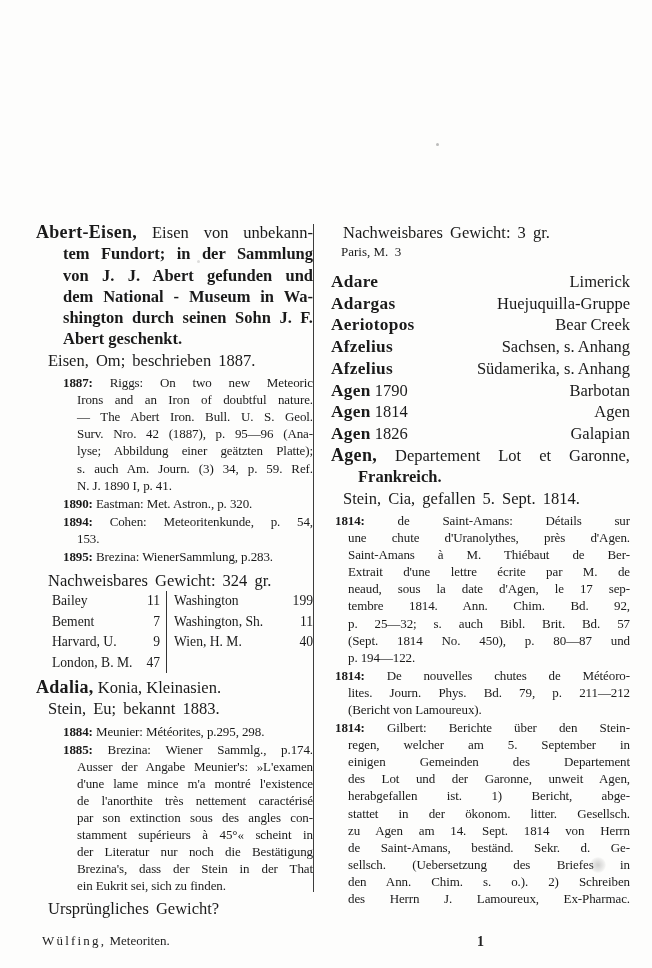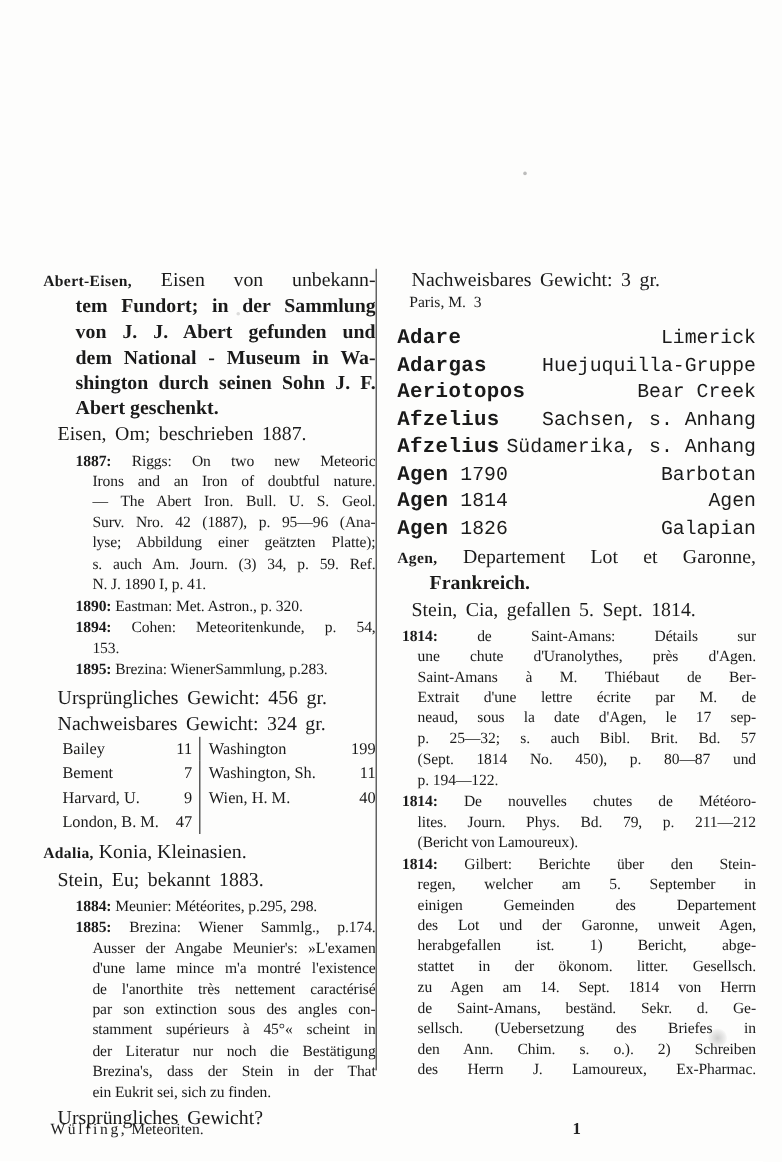--- a/index.html
+++ b/index.html
@@ -13,21 +13,21 @@
   #col-right{left:331px;width:299px;height:746px;}
   .divider{position:absolute;left:313px;top:224px;height:668px;width:1px;background:#3c3c3c;}
 
   
   .line{white-space:nowrap;}
   .j{text-align:justify;text-align-last:justify;}
 
   
   .para{font-size:16.5px;line-height:21.3px;}
   .para .cont{padding-left:27px;font-weight:bold;}
-  .headword{font-weight:700;font-size:13px;letter-spacing:.3px;}
+  .headword{font-weight:700;font-size:18px;letter-spacing:.3px;}
 
   
   .mline{font-size:16.5px;line-height:21.3px;padding-left:12px;word-spacing:3px;white-space:nowrap;}
 
   
   .sline{font-size:13px;line-height:17.4px;padding-left:10px;white-space:nowrap;}
 
   
   .ref{font-size:13px;line-height:17.1px;letter-spacing:-.1px;margin-bottom:1px;}
   #col-left .ref{padding-left:41px;}
@@ -39,21 +39,21 @@
   
   .wtable{font-size:13.6px;line-height:20.4px;padding-left:16px;}
   .trow{display:flex;}
   .trow .c{white-space:nowrap;}
   .c.name1{width:86px;}
   .c.num1{width:26px;text-align:right;padding-right:6px;border-right:1px solid #333;}
   .c.name2{padding-left:7px;width:112px;}
   .c.num2{width:32px;text-align:right;}
 
   
-  .irow{display:flex;justify-content:space-between;font-size:16.5px;line-height:21.8px;white-space:nowrap;font-family:Liberation Mono, monospace;}
+  .irow{display:flex;justify-content:space-between;font-size:16.5px;line-height:21.8px;white-space:nowrap;}
   .irow b{font-weight:700;font-size:17.3px;letter-spacing:.3px;}
 
   .gap{width:100%;}
 
   
   .footer{position:absolute;left:42px;top:933px;font-size:13px;color:#222;white-space:nowrap;}
   .footer .sp{letter-spacing:2.2px;}
   .pagenum{position:absolute;left:331px;width:299px;top:934px;text-align:center;font-size:14px;font-weight:700;color:#222;}
 
   .smudge{position:absolute;left:590px;top:857px;width:16px;height:16px;border-radius:50%;
@@ -89,21 +89,20 @@
         <div class="line first"><b>1890:</b> Eastman: Met. Astron., p. 320.</div>
       </div>
       <div class="ref">
         <div class="line first j"><b>1894:</b> Cohen: Meteoritenkunde, p. 54,</div>
         <div class="line">153.</div>
       </div>
       <div class="ref">
         <div class="line first"><b>1895:</b> Brezina: WienerSammlung, p.283.</div>
       </div>
       <div class="gap" style="height: 4px;"></div>
-      <div class="mline">Ursprüngliches Gewicht: 456 gr.</div>
       <div class="mline">Nachweisbares Gewicht: 324 gr.</div>
       <div class="wtable">
         <div class="trow">
           <div class="c name1">Bailey</div>
           <div class="c num1">11</div>
           <div class="c name2">Washington</div>
           <div class="c num2">199</div>
         </div>
         <div class="trow">
           <div class="c name1">Bement</div>
@@ -188,20 +187,21 @@
         <div class="line cont">Frankreich.</div>
       </div>
       <div class="mline">Stein, Cia, gefallen 5. Sept. 1814.</div>
       <div class="gap" style="height: 3px;"></div>
       <div class="ref">
         <div class="line first j"><b>1814:</b> de Saint-Amans: Détails sur</div>
         <div class="line j">une chute d'Uranolythes, près d'Agen.</div>
         <div class="line j">Saint-Amans à M. Thiébaut de Ber-</div>
         <div class="line j">Extrait d'une lettre écrite par M. de</div>
         <div class="line j">neaud, sous la date d'Agen, le 17 sep-</div>
+        <div class="line j">tembre 1814. Ann. Chim. Bd. 92,</div>
         <div class="line j">p. 25—32; s. auch Bibl. Brit. Bd. 57</div>
         <div class="line j">(Sept. 1814 No. 450), p. 80—87 und</div>
         <div class="line">p. 194—122.</div>
       </div>
       <div class="ref">
         <div class="line first j"><b>1814:</b> De nouvelles chutes de Météoro-</div>
         <div class="line j">lites. Journ. Phys. Bd. 79, p. 211—212</div>
         <div class="line">(Bericht von Lamoureux).</div>
       </div>
       <div class="ref">

